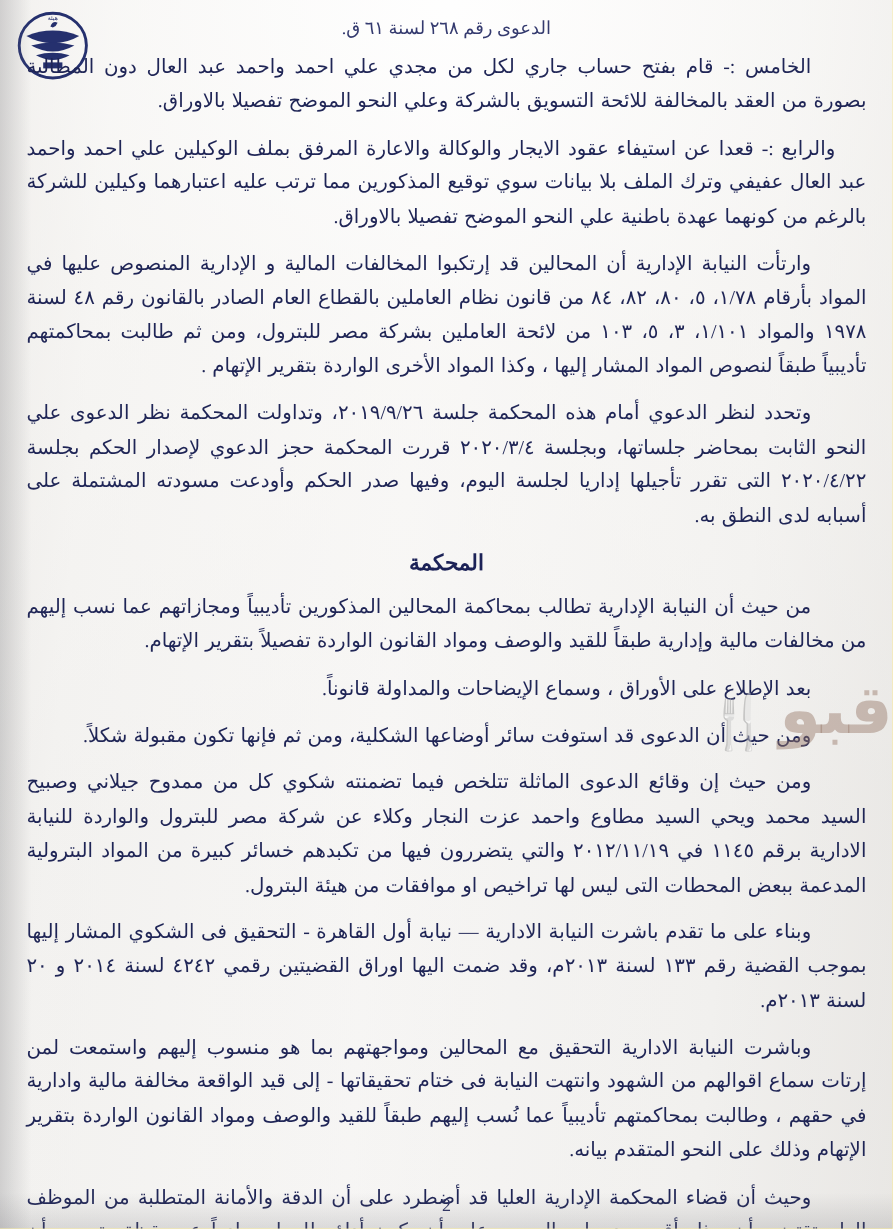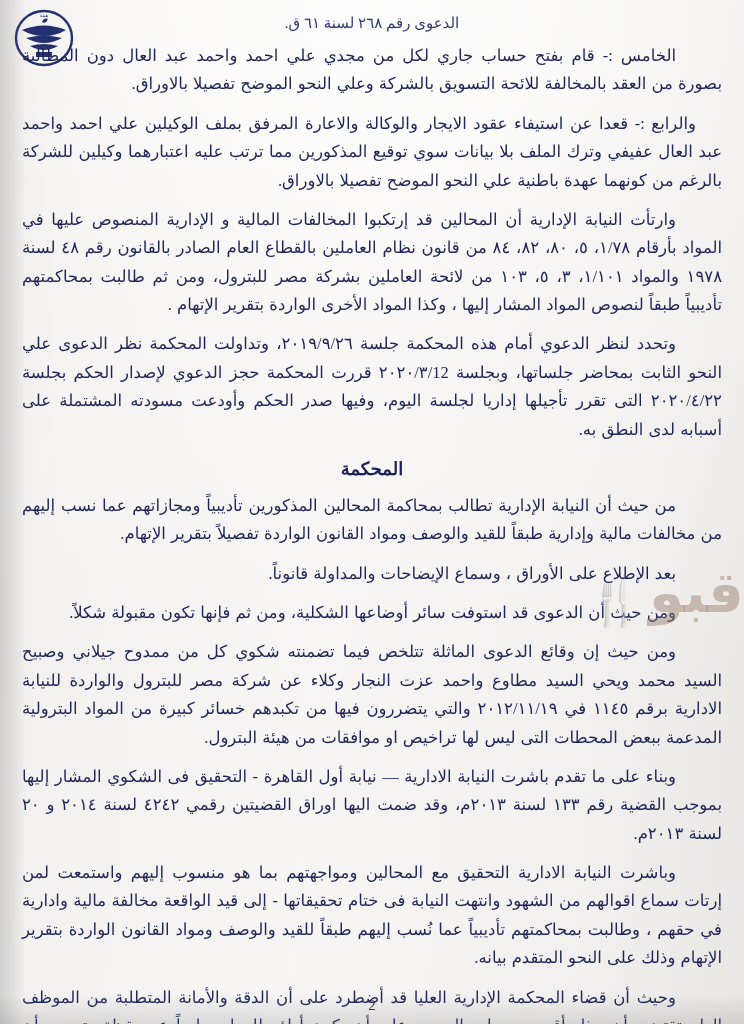--- a/index.html
+++ b/index.html
@@ -148,21 +148,21 @@
   <div class="doc-header">الدعوى رقم ٢٦٨ لسنة ٦١ ق.</div>
 
   <div class="content">
 
     <p class="para indent-lg">الخامس :- قام بفتح حساب جاري لكل من مجدي علي احمد واحمد عبد العال دون المطالبة بصورة من العقد بالمخالفة للائحة التسويق بالشركة وعلي النحو الموضح تفصيلا بالاوراق.</p>
 
     <p class="para indent">والرابع :- قعدا عن استيفاء عقود الايجار والوكالة والاعارة المرفق بملف الوكيلين علي احمد واحمد عبد العال عفيفي وترك الملف بلا بيانات سوي توقيع المذكورين مما ترتب عليه اعتبارهما وكيلين للشركة بالرغم من كونهما عهدة باطنية علي النحو الموضح تفصيلا بالاوراق.</p>
 
     <p class="para indent-lg gap-sm">وارتأت النيابة الإدارية أن المحالين قد إرتكبوا المخالفات المالية و الإدارية المنصوص عليها في المواد بأرقام ١/٧٨، ٥، ٨٠، ٨٢، ٨٤ من قانون نظام العاملين بالقطاع العام الصادر بالقانون رقم ٤٨ لسنة ١٩٧٨ والمواد ١/١٠١، ٣، ٥، ١٠٣ من لائحة العاملين بشركة مصر للبترول، ومن ثم طالبت بمحاكمتهم تأديبياً طبقاً لنصوص المواد المشار إليها ، وكذا المواد الأخرى الواردة بتقرير الإتهام .</p>
 
-    <p class="para indent-lg gap-sm">وتحدد لنظر الدعوي أمام هذه المحكمة جلسة ٢٠١٩/٩/٢٦، وتداولت المحكمة نظر الدعوى علي النحو الثابت بمحاضر جلساتها، وبجلسة ٢٠٢٠/٣/12 قررت المحكمة حجز الدعوي لإصدار الحكم بجلسة ٢٠٢٠/٤/٢٢ التى تقرر تأجيلها إداريا لجلسة اليوم، وفيها صدر الحكم وأودعت مسودته المشتملة على أسبابه لدى النطق به.</p>
+    <p class="para indent-lg gap-sm">وتحدد لنظر الدعوي أمام هذه المحكمة جلسة ٢٠١٩/٩/٢٦، وتداولت المحكمة نظر الدعوى علي النحو الثابت بمحاضر جلساتها، وبجلسة ٢٠٢٠/٣/٤ قررت المحكمة حجز الدعوي لإصدار الحكم بجلسة ٢٠٢٠/٤/٢٢ التى تقرر تأجيلها إداريا لجلسة اليوم، وفيها صدر الحكم وأودعت مسودته المشتملة على أسبابه لدى النطق به.</p>
 
     <div class="section-title">المحكمة</div>
 
     <p class="para indent-lg">من حيث أن النيابة الإدارية تطالب بمحاكمة المحالين المذكورين تأديبياً ومجازاتهم عما نسب إليهم من مخالفات مالية وإدارية طبقاً للقيد والوصف ومواد القانون الواردة تفصيلاً بتقرير الإتهام.</p>
 
     <p class="para indent-lg">بعد الإطلاع على الأوراق ، وسماع الإيضاحات والمداولة قانوناً.</p>
 
     <p class="para indent-lg">ومن حيث أن الدعوى قد استوفت سائر أوضاعها الشكلية، ومن ثم فإنها تكون مقبولة شكلاً.</p>
 
     <p class="para indent-lg">ومن حيث إن وقائع الدعوى الماثلة تتلخص فيما تضمنته شكوي كل من ممدوح جيلاني وصبيح السيد محمد ويحي السيد مطاوع واحمد عزت النجار وكلاء عن شركة مصر للبترول والواردة للنيابة الادارية برقم ١١٤٥ في ٢٠١٢/١١/١٩ والتي يتضررون فيها من تكبدهم خسائر كبيرة من المواد البترولية المدعمة ببعض المحطات التى ليس لها تراخيص او موافقات من هيئة البترول.</p>

